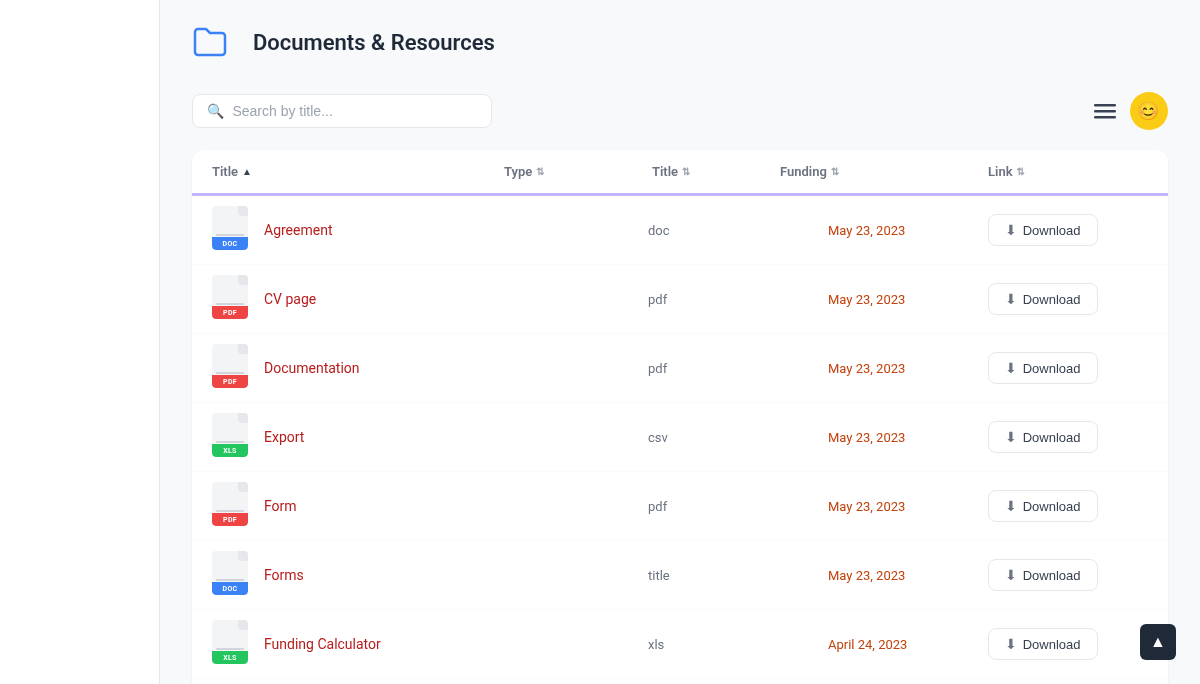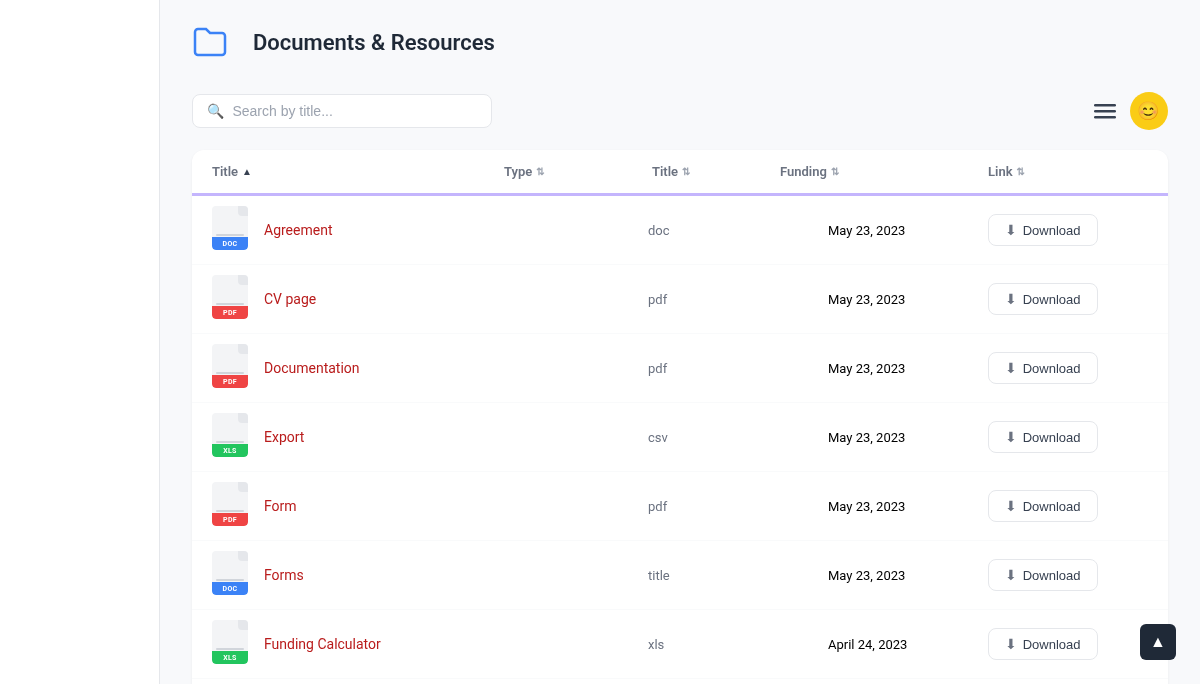--- a/index.html
+++ b/index.html
@@ -241,21 +241,21 @@
       color: #6b7280;
     }
 
     .size-cell {
       font-size: 13px;
       color: #6b7280;
     }
 
     .date-cell {
       font-size: 13px;
-      color: #000000;
+      color: #c2410c;
     }
 
     .link-cell {
       display: flex;
       justify-content: flex-start;
     }
 
     .download-btn {
       display: flex;
       align-items: center;

